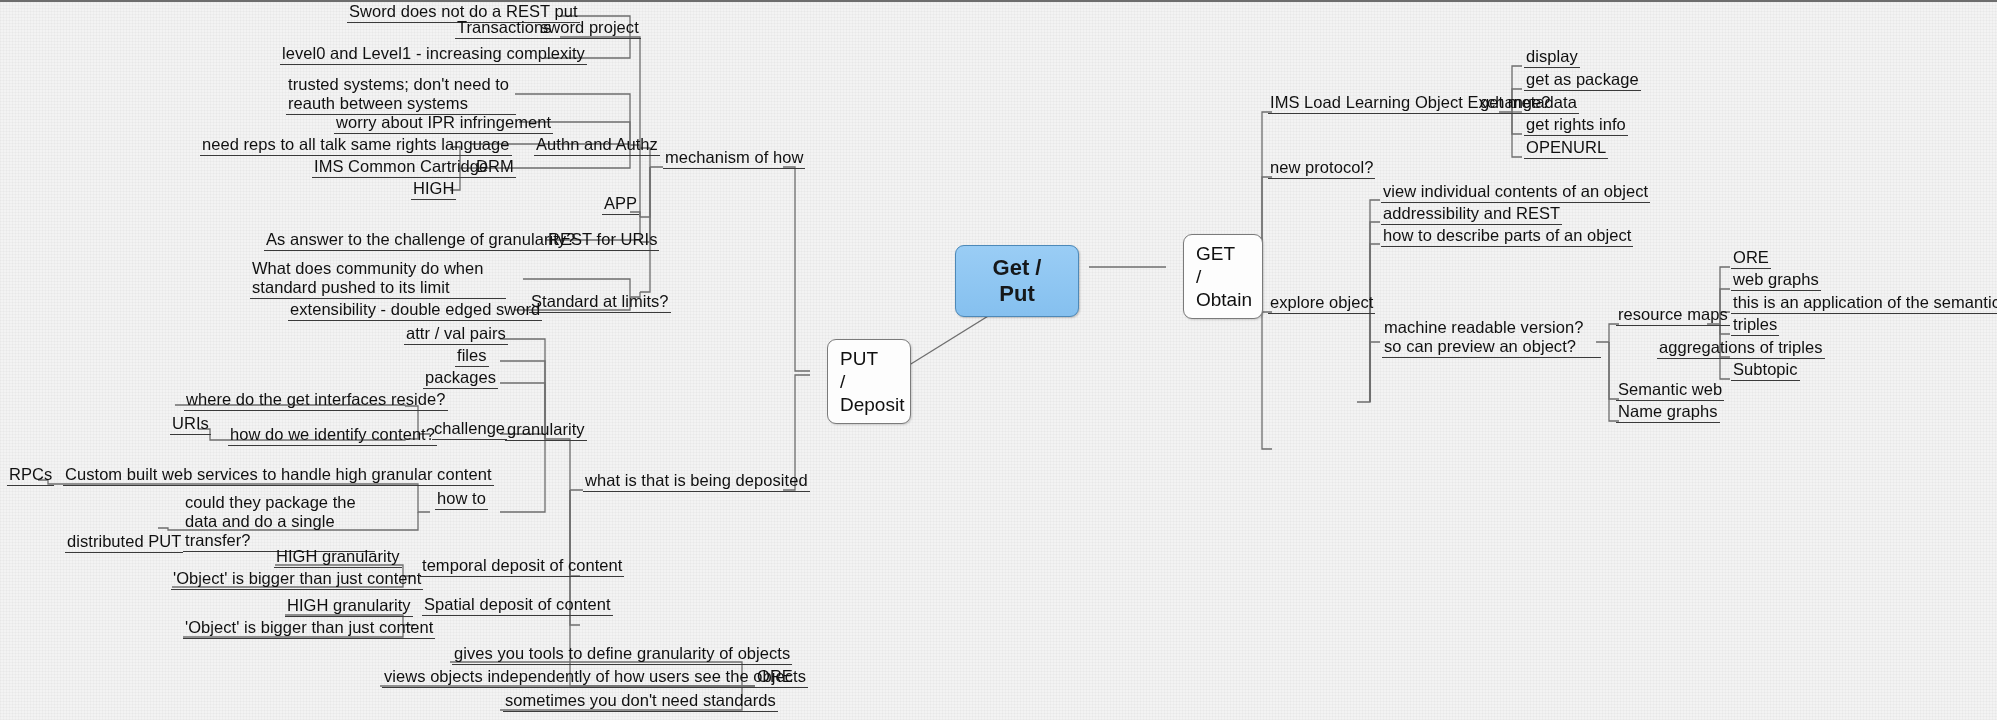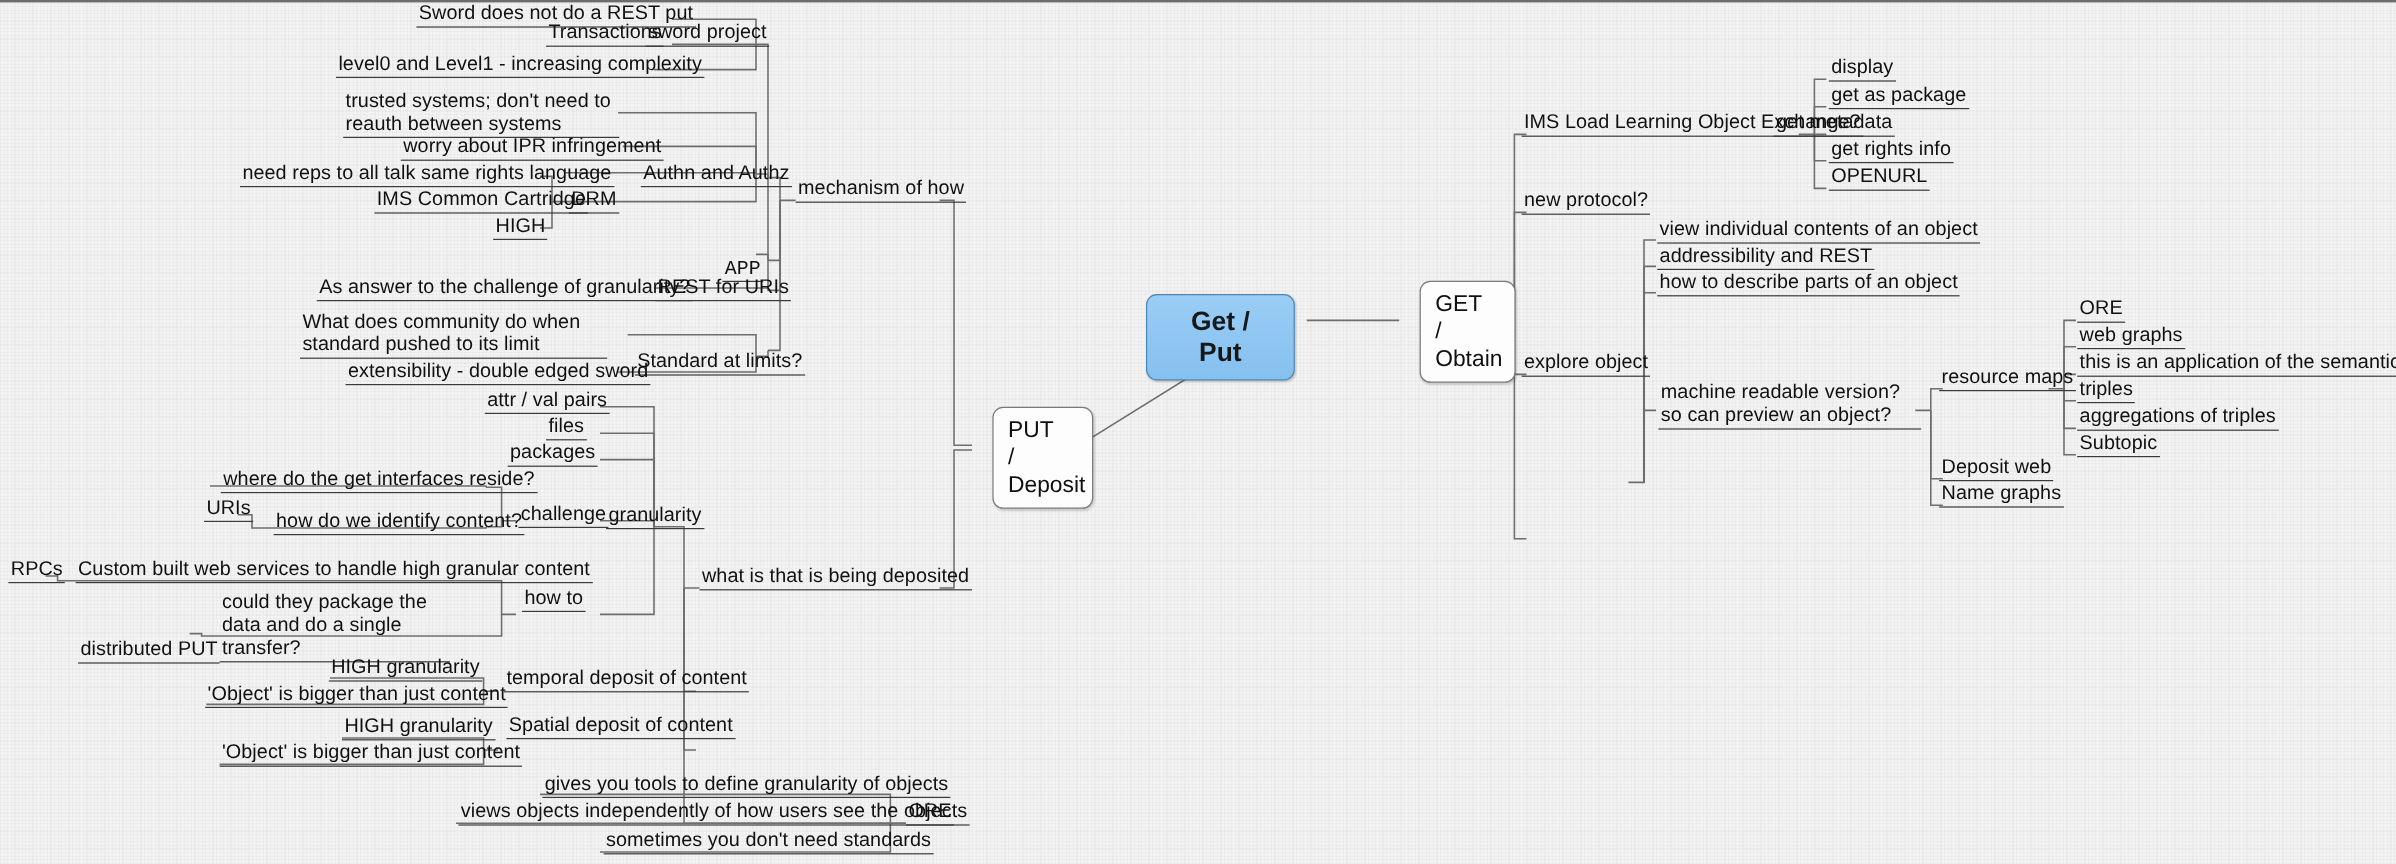--- a/index.html
+++ b/index.html
@@ -209,21 +209,21 @@
 
   <div class="node" style="left:534px; top:133px;">Authn and Authz</div>
   <div class="node wrap" style="left:286px; top:73px; width:226px;">trusted systems; don't need to reauth between systems</div>
   <div class="node" style="left:334px; top:111px;">worry about IPR infringement</div>
   <div class="node" style="left:200px; top:133px;">need reps to all talk same rights language</div>
 
   <div class="node" style="left:474px; top:155px;">DRM</div>
   <div class="node" style="left:312px; top:155px;">IMS Common Cartridge</div>
   <div class="node" style="left:411px; top:177px;">HIGH</div>
 
-  <div class="node" style="left:602px; top:212px;font-family:Liberation Mono, monospace;">APP</div>
+  <div class="node" style="left:602px; top:192px;">APP</div>
   <div class="node" style="left:546px; top:228px;">REST for URIs</div>
   <div class="node" style="left:264px; top:228px;">As answer to the challenge of granularity?</div>
 
   <div class="node" style="left:529px; top:290px;">Standard at limits?</div>
   <div class="node wrap" style="left:250px; top:257px; width:252px;">What does community do when standard pushed to its limit</div>
   <div class="node" style="left:288px; top:298px;">extensibility - double edged sword</div>
 
   <div class="node" style="left:505px; top:418px;">granularity</div>
   <div class="node" style="left:404px; top:322px;">attr / val pairs</div>
   <div class="node" style="left:455px; top:344px;">files</div>
@@ -263,23 +263,23 @@
   <div class="node" style="left:1268px; top:156px;">new protocol?</div>
 
   <div class="node" style="left:1381px; top:180px;">view individual contents of an object</div>
   <div class="node" style="left:1381px; top:202px;">addressibility and REST</div>
   <div class="node" style="left:1381px; top:224px;">how to describe parts of an object</div>
 
   <div class="node" style="left:1268px; top:291px;">explore object</div>
   <div class="node wrap" style="left:1382px; top:316px; width:215px;">machine readable version? so can preview an object?</div>
 
   <div class="node" style="left:1616px; top:303px;">resource maps</div>
-  <div class="node" style="left:1616px; top:378px;">Deposit web</div>
+  <div class="node" style="left:1616px; top:378px;">Semantic web</div>
   <div class="node" style="left:1616px; top:400px;">Name graphs</div>
 
   <div class="node" style="left:1731px; top:246px;">ORE</div>
   <div class="node" style="left:1731px; top:268px;">web graphs</div>
   <div class="node" style="left:1731px; top:291px;">this is an application of the semantic web</div>
   <div class="node" style="left:1731px; top:313px;">triples</div>
-  <div class="node" style="left:1731px; top:336px;">aggregations of triples</div>
+  <div class="node" style="left:1657px; top:336px;">aggregations of triples</div>
   <div class="node" style="left:1731px; top:358px;">Subtopic</div>
 
 </div>
 
 </body></html>

